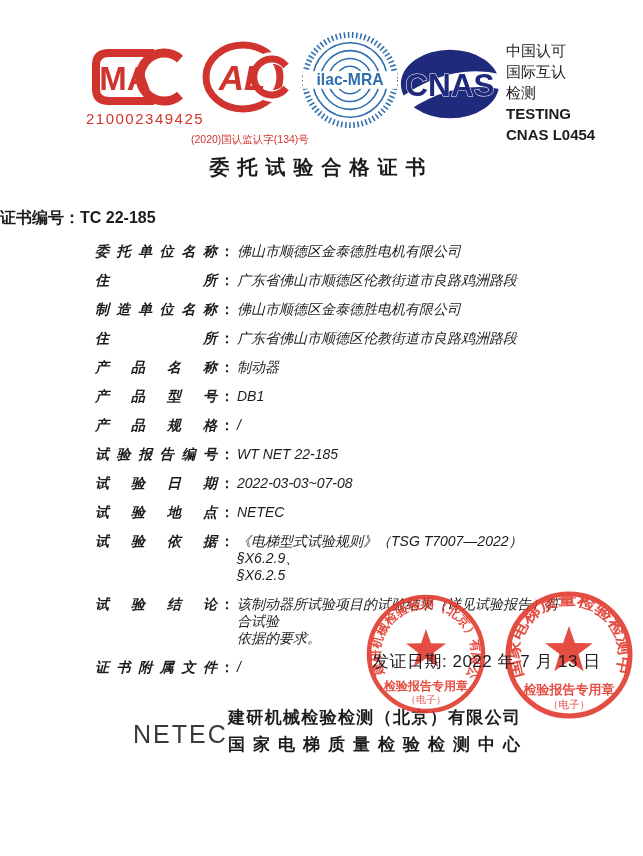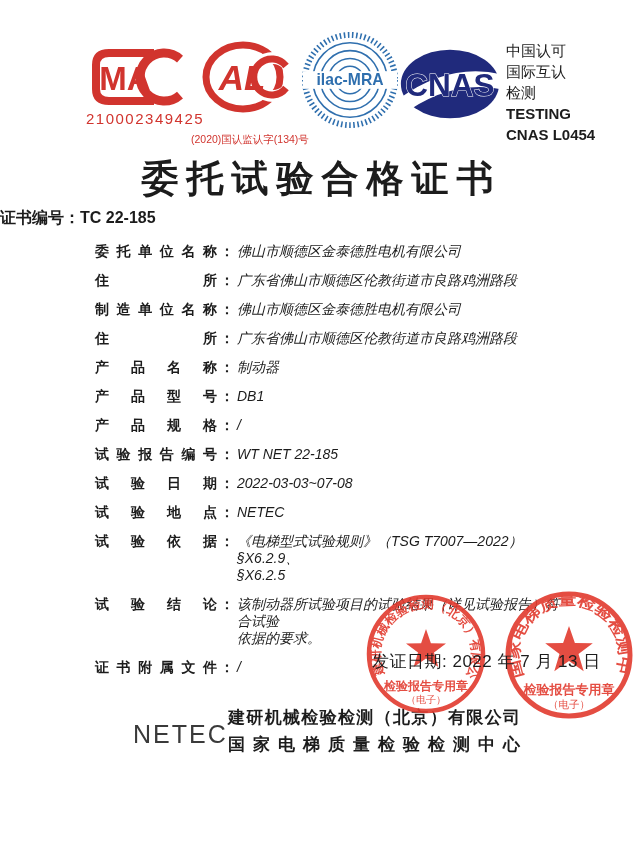--- a/index.html
+++ b/index.html
@@ -15,30 +15,30 @@
               font-size:10.5px;white-space:nowrap;margin-top:19px;}
   .logo-ilac{position:absolute;left:301px;top:31px;}
   .logo-cnas{position:absolute;left:399px;top:45px;}
   .cnas-text{position:absolute;left:506px;top:40px;font-size:15px;line-height:21px;}
   .cnas-text .cn{font-weight:400;}
   .cnas-text .en{font-weight:bold;}
 
   
   .title{position:absolute;left:0;top:154px;width:643px;text-align:center;
          font-family:"Liberation Serif","DejaVu Serif",serif;
-         font-size:37px;font-weight:bold;letter-spacing:8px;}
+         font-size:20px;font-weight:bold;letter-spacing:8px;}
   .cert-no{position:absolute;left:0;top:208px;width:519px;text-align:left;
            font-size:16px;font-weight:bold;}
 
   
   .fields{position:absolute;left:95px;top:243px;width:470px;}
   .frow{display:flex;align-items:flex-start;margin-bottom:12px;
         font-size:14px;line-height:17px;}
   .flabel{display:inline-block;width:122px;font-weight:bold;
-          text-align:justify;text-align-last:justify;flex:none;}
+          text-align:justify;text-align-last:justify;flex:none;font-style:italic;}
   .fcolon{display:inline-block;width:20px;text-align:center;font-weight:bold;flex:none;}
   .fvalue{flex:1;font-weight:400;}
   .fvalue div{min-height:0;font-style:italic;}
 
   
   .issue-date{position:absolute;left:372px;top:650px;font-size:17px;
               letter-spacing:0.5px;z-index:3;}
   .stamp{position:absolute;z-index:2;opacity:0.9;}
   .stamp-left{left:364px;top:592px;}
   .stamp-right{left:502px;top:588px;}

